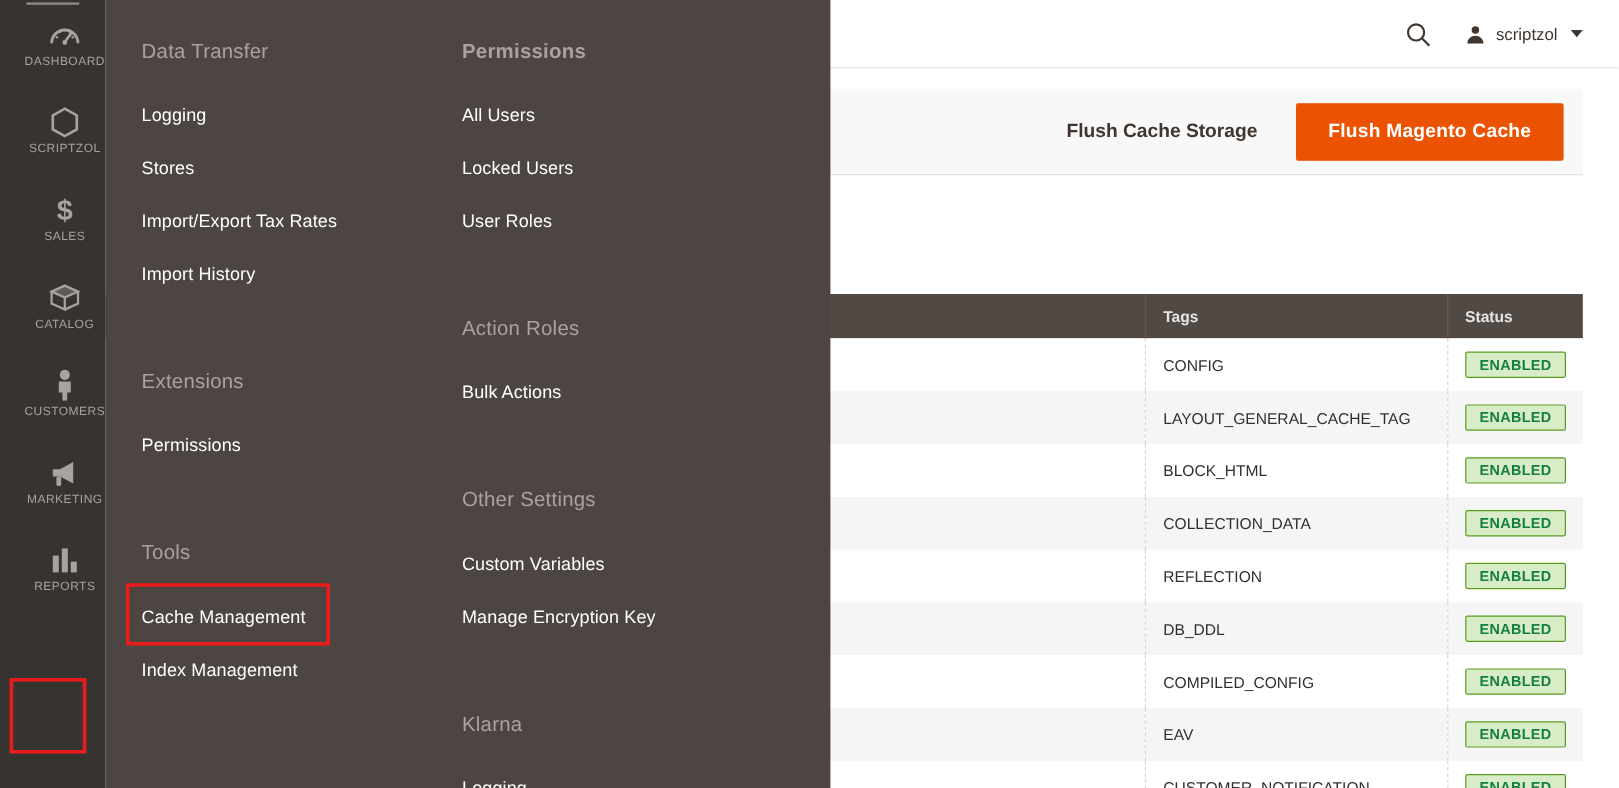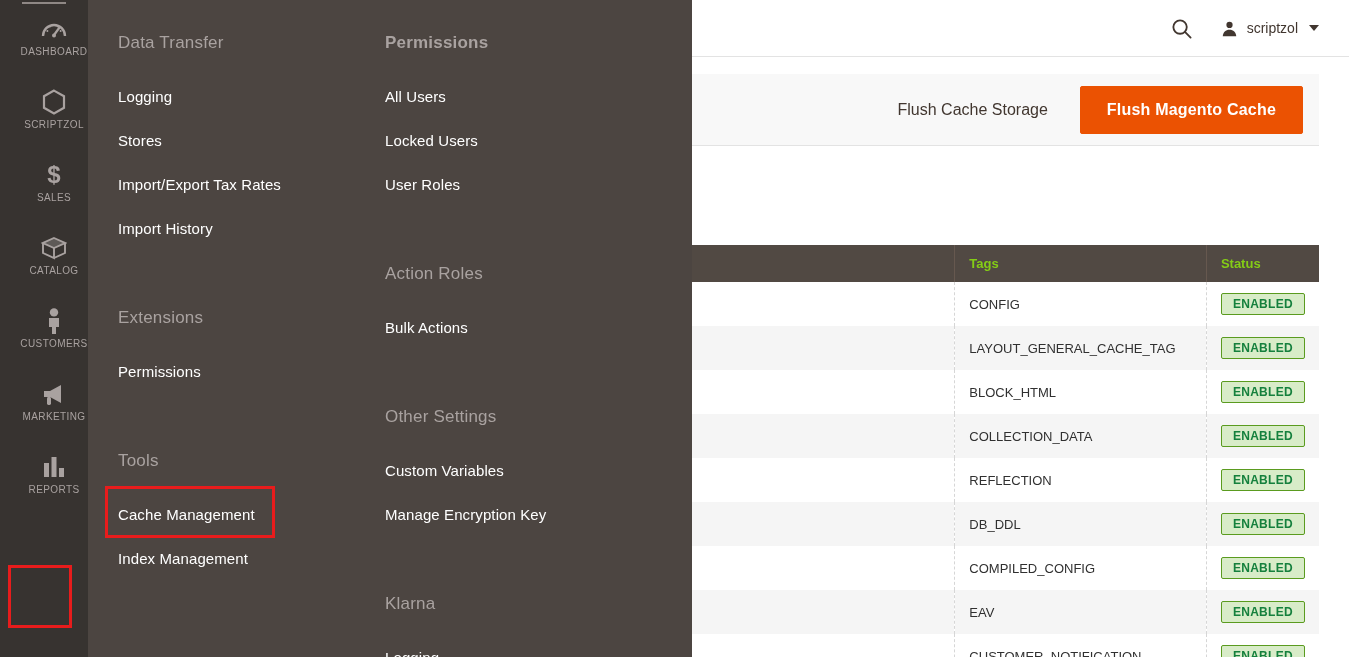--- a/index.html
+++ b/index.html
@@ -81,36 +81,36 @@
   
   #action-bar{
     position:absolute;left:88px;top:74px;right:30px;height:72px;
     background:#f8f8f8;border-bottom:1px solid #e3e3e3;
     display:flex;align-items:center;justify-content:flex-end;
     padding-right:16px;box-sizing:border-box;z-index:8;
   }
   #flush-storage-btn{
     background:transparent;border:none;cursor:pointer;
     color:#41362f;font-size:16px;font-family:"Liberation Sans",sans-serif;
-    padding:10px 20px;margin-right:12px;
+    padding:10px 20px;margin-right:12px;font-weight:bold;
   }
   #flush-magento-btn{
     background:#eb5202;border:1px solid #eb5202;border-radius:2px;cursor:pointer;
     color:#ffffff;font-size:16px;font-weight:bold;
     font-family:"Liberation Sans",sans-serif;
     padding:14px 26px;letter-spacing:.2px;
   }
 
   
   #cache-table{
     position:absolute;left:88px;top:245px;right:30px;
     border-collapse:collapse;table-layout:fixed;z-index:5;
   }
   #cache-table th{
-    background:#514943;color:#84cc16;font-size:13px;font-weight:bold;
+    background:#514943;color:#e5e5e5;font-size:13px;font-weight:bold;
     text-align:left;padding:11px 14px;box-sizing:border-box;
     border-right:1px solid #66584f;
   }
   #cache-table td{
     font-size:13px;color:#303030;padding:11px 14px;
     box-sizing:border-box;border-right:1px dashed #d6d6d6;
     white-space:nowrap;overflow:hidden;
   }
   #cache-table tbody tr{background:#ffffff;}
   #cache-table tbody tr:nth-child(even){background:#f5f5f5;}

